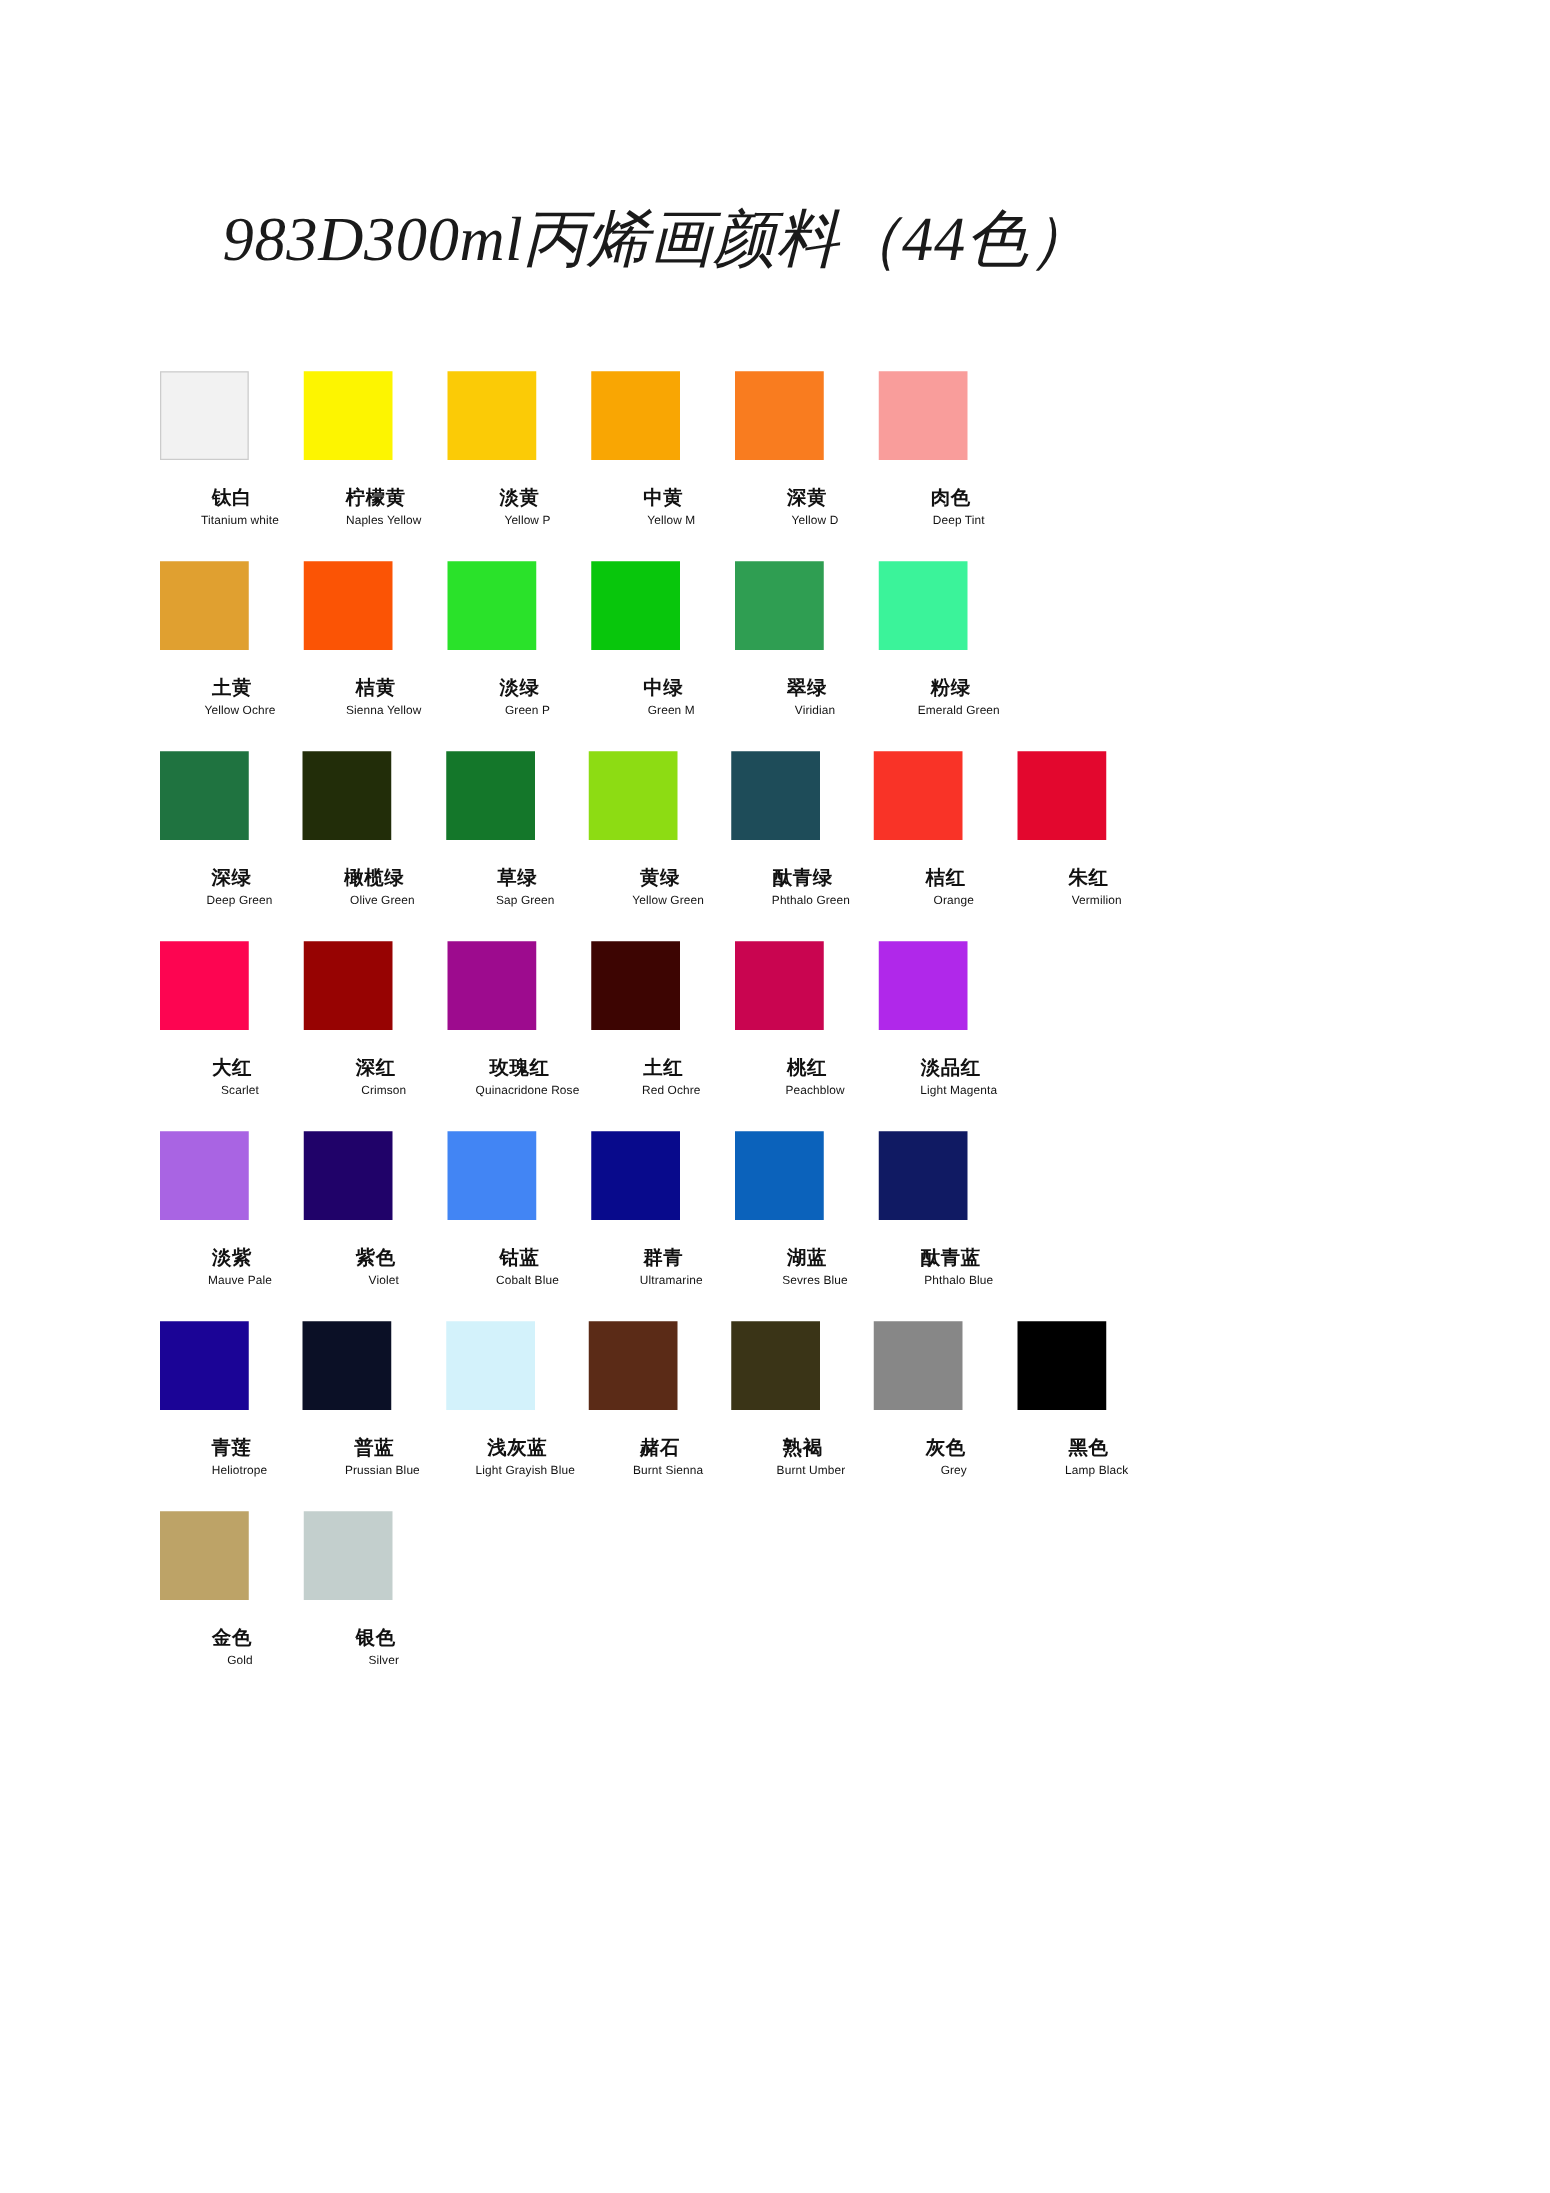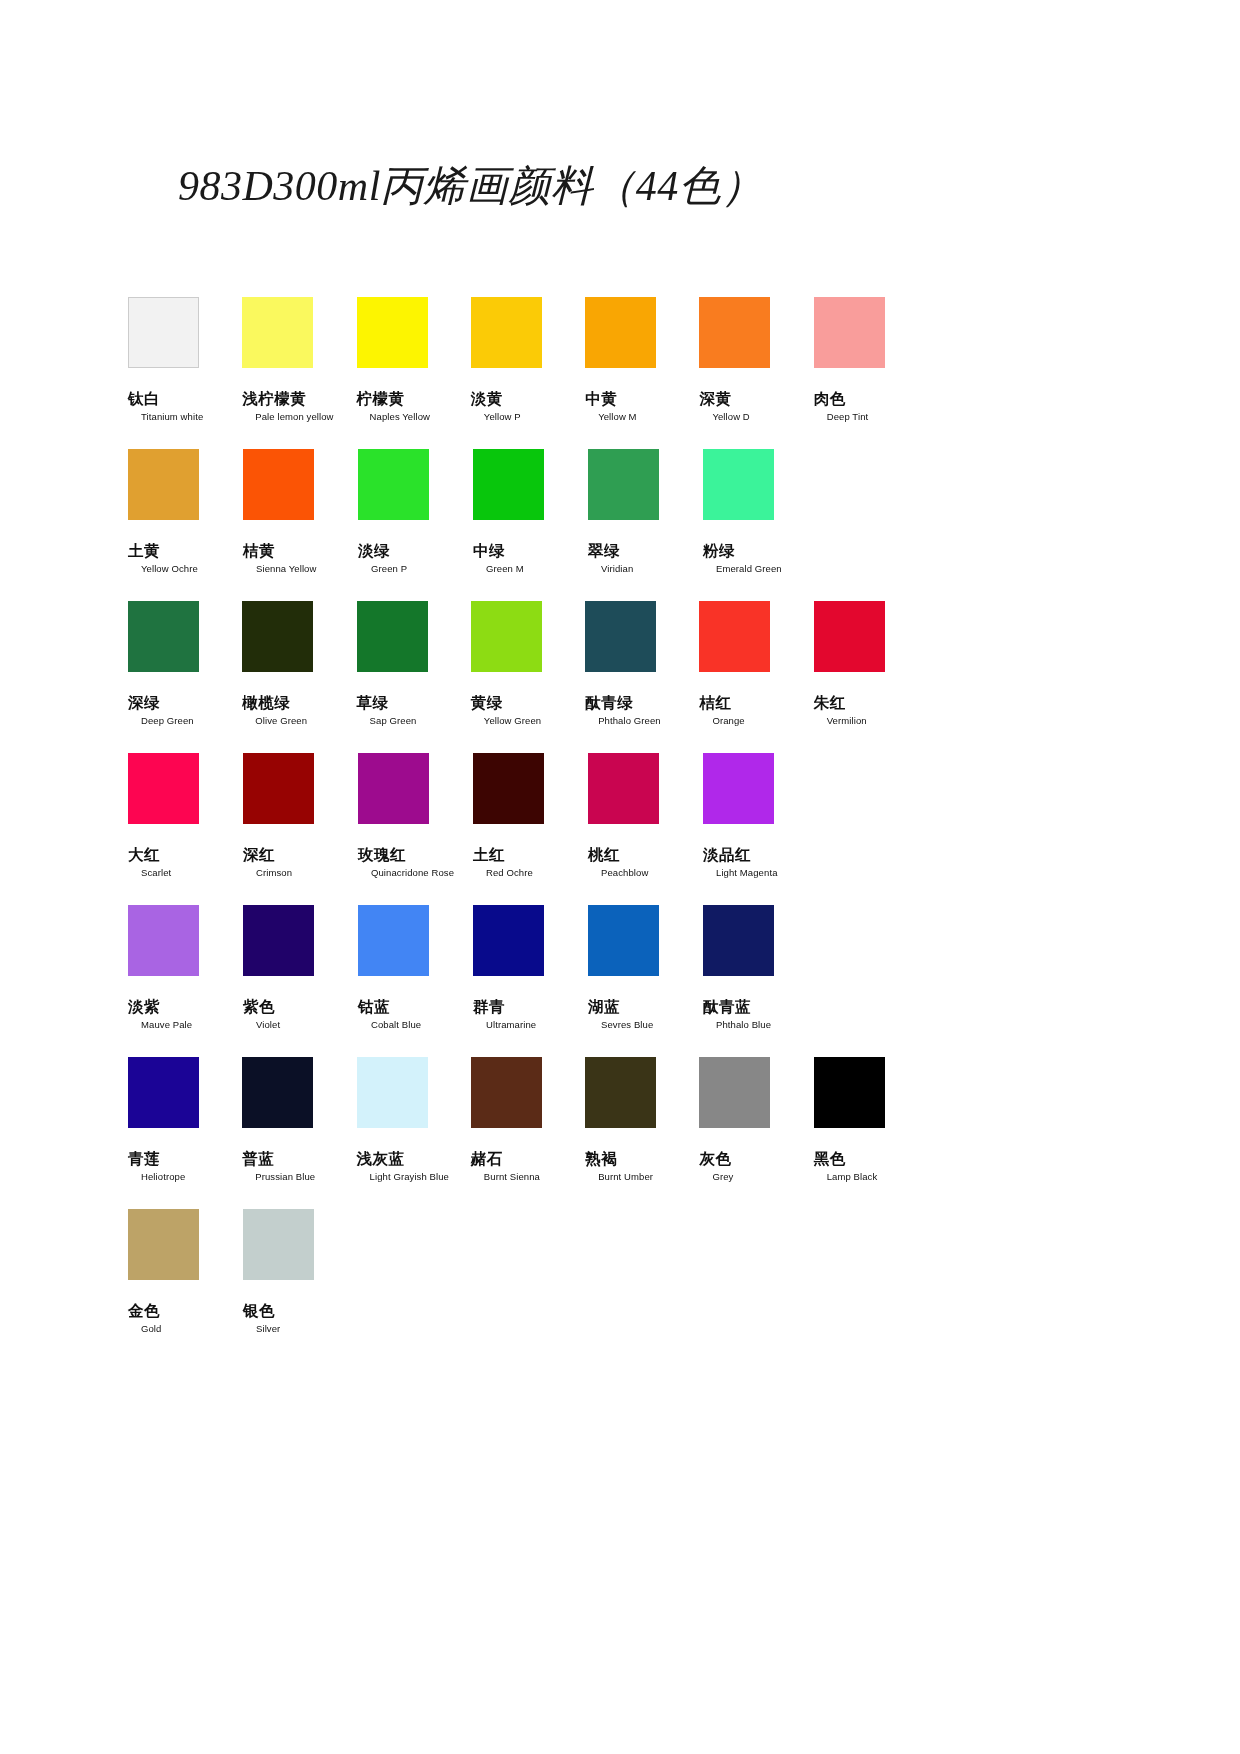--- a/index.html
+++ b/index.html
@@ -20,36 +20,37 @@
     width: 1240px;
     height: 1754px;
     background: #ffffff;
   }
   .title {
     position: absolute;
     left: 178px;
     top: 158px;
     font-family: "Liberation Serif", serif;
     font-style: italic;
-    font-size: 42px;
+    font-size: 50px;
     font-weight: 400;
     letter-spacing: 0.5px;
     white-space: nowrap;
     color: #1a1a1a;
   }
   .grid {
     position: absolute;
     left: 128px;
     top: 297px;
     width: 800px;
   }
   .row {
     display: flex;
     flex-direction: row;
     height: 152px;
+    text-align: center;
   }
   .cell {
     width: 115px;
     margin-right: 0px;
     box-sizing: border-box;
   }
   .swatch {
     width: 71px;
     height: 71px;
     display: block;
@@ -87,25 +88,20 @@
   <div class="title">983D300ml丙烯画颜料（44色）</div>
 
   <div class="grid">
       <div class="row">
         <div class="cell">
           <div class="swatch bordered" style="background-color: rgb(242, 242, 242);"></div>
           <div class="cn">钛白</div>
           <div class="en">Titanium white</div>
         </div>
         <div class="cell">
-          <div class="swatch" style="background-color: rgb(250, 249, 94);"></div>
-          <div class="cn">浅柠檬黄</div>
-          <div class="en">Pale lemon yellow</div>
-        </div>
-        <div class="cell">
           <div class="swatch" style="background-color: rgb(253, 245, 0);"></div>
           <div class="cn">柠檬黄</div>
           <div class="en">Naples Yellow</div>
         </div>
         <div class="cell">
           <div class="swatch" style="background-color: rgb(251, 203, 6);"></div>
           <div class="cn">淡黄</div>
           <div class="en">Yellow P</div>
         </div>
         <div class="cell">

